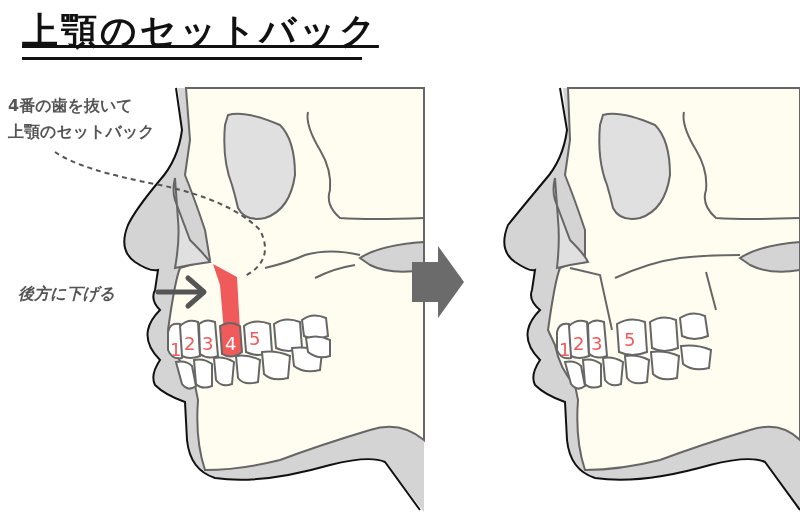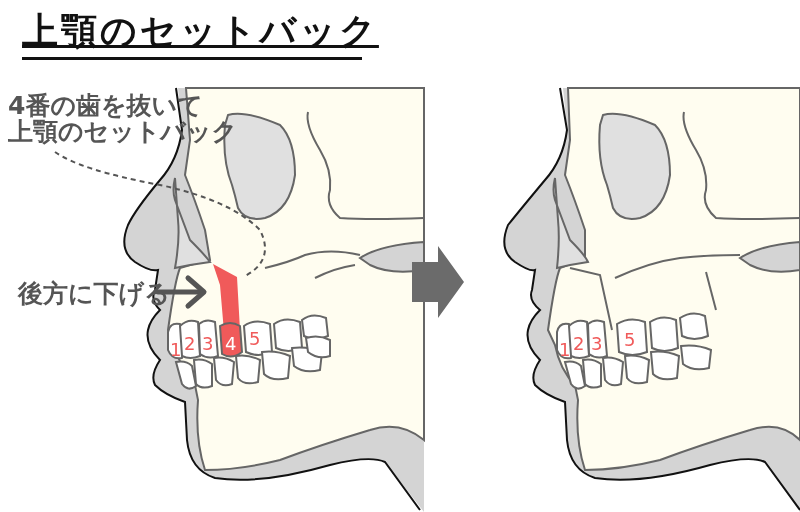--- a/index.html
+++ b/index.html
@@ -1,23 +1,23 @@
 <!DOCTYPE html>
 <html><head>
 <meta charset="utf-8">
 <style>
   html, body { margin: 0; padding: 0; background: #ffffff; }
   body { width: 800px; height: 512px; position: relative; overflow: hidden;
          font-family: "DejaVu Sans", sans-serif; }
   .title { position: absolute; left: 22px; top: 6px; font-size: 36px; font-weight: bold;
            color: #111; letter-spacing: 3px; line-height: 50px; text-decoration: underline; }
   .title-underline { position: absolute; left: 22px; top: 57px; width: 340px; height: 3px; background: #111; }
-  .annot { position: absolute; color: #555; font-size: 25px; font-weight: bold; line-height: 26px; }
+  .annot { position: absolute; color: #555; font-size: 16px; font-weight: bold; line-height: 26px; }
   .annot-top { left: 8px; top: 93px; }
-  .annot-arrow { left: 18px; top: 281px; }
+  .annot-arrow { left: 18px; top: 281px; font-style: italic; }
   svg.scene { position: absolute; left: 0; top: 0; }
   .tooth-num { font-family: "DejaVu Sans", sans-serif; font-size: 18px; fill: #f05a5a; font-weight: 500; }
   .tooth-num.white { fill: #ffffff; }
 </style>
 </head>
 <body>
 
 <div class="title">上顎のセットバック</div>
 <div class="title-underline"></div>
 

